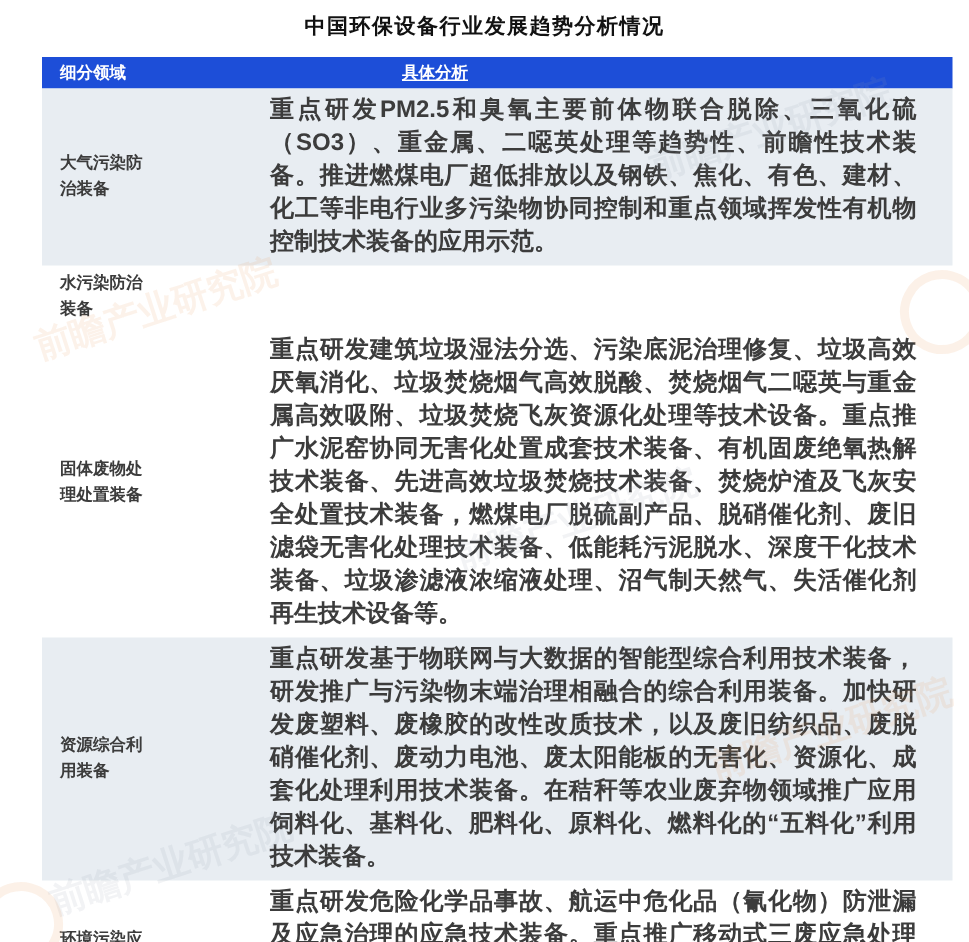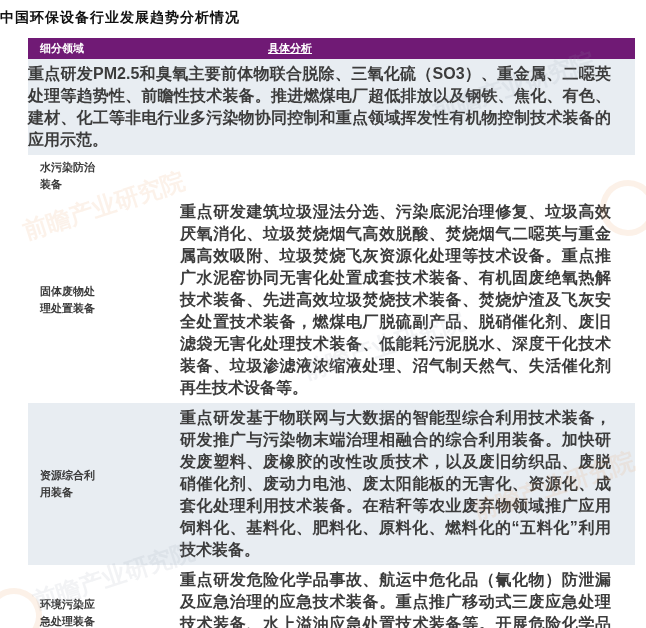--- a/index.html
+++ b/index.html
@@ -2,29 +2,29 @@
 <html><head>
 <meta charset="utf-8">
 <style>
   html,body{margin:0;padding:0;}
   body{
     width:646px;height:628px;position:relative;overflow:hidden;
     background:#ffffff;
     font-family:"Liberation Sans","DejaVu Sans",sans-serif;
   }
   .page-title{
-    margin:9px 0 0;text-align:left;
+    margin:9px 0 0;text-align:center;
     font-size:14px;font-weight:bold;color:#111111;letter-spacing:1px;
   }
   .analysis-table{
     position:absolute;left:28px;right:11px;top:38px;
   }
   .thead{
     display:flex;align-items:center;height:21px;
-    background:#701a75;color:#ffffff;
+    background:#1d4ed8;color:#ffffff;
     font-size:11px;font-weight:bold;
   }
   .th-field{flex:0 0 152px;padding-left:12px;box-sizing:border-box;}
   .th-analysis{padding-left:88px;text-decoration:underline;}
   .tr{display:flex;}
   .tr.tinted{background:#e8edf2;}
   .td-field{
     flex:0 0 152px;box-sizing:border-box;
     padding:4px 0 4px 12px;
     display:flex;align-items:center;
@@ -71,20 +71,23 @@
 
 <h1 class="page-title">中国环保设备行业发展趋势分析情况</h1>
 
 <div class="analysis-table">
   <div class="thead">
     <div class="th-field">细分领域</div>
     <div class="th-analysis">具体分析</div>
   </div>
 
   <div class="tr tinted">
+    <div class="td-field">
+      <span class="field-label">大气污染防治装备</span>
+    </div>
     <div class="td-analysis">重点研发PM2.5和臭氧主要前体物联合脱除、三氧化硫（SO3）、重金属、二噁英处理等趋势性、前瞻性技术装备。推进燃煤电厂超低排放以及钢铁、焦化、有色、建材、化工等非电行业多污染物协同控制和重点领域挥发性有机物控制技术装备的应用示范。</div>
   </div>
 
   <div class="tr">
     <div class="td-field">
       <span class="field-label">水污染防治装备</span>
     </div>
   </div>
 
 

